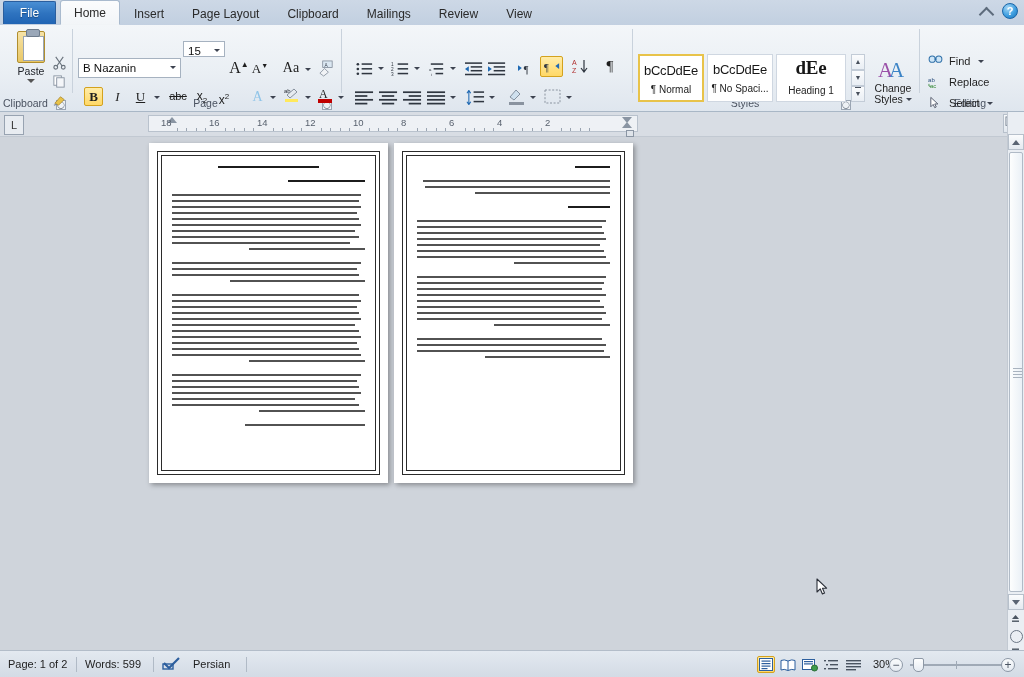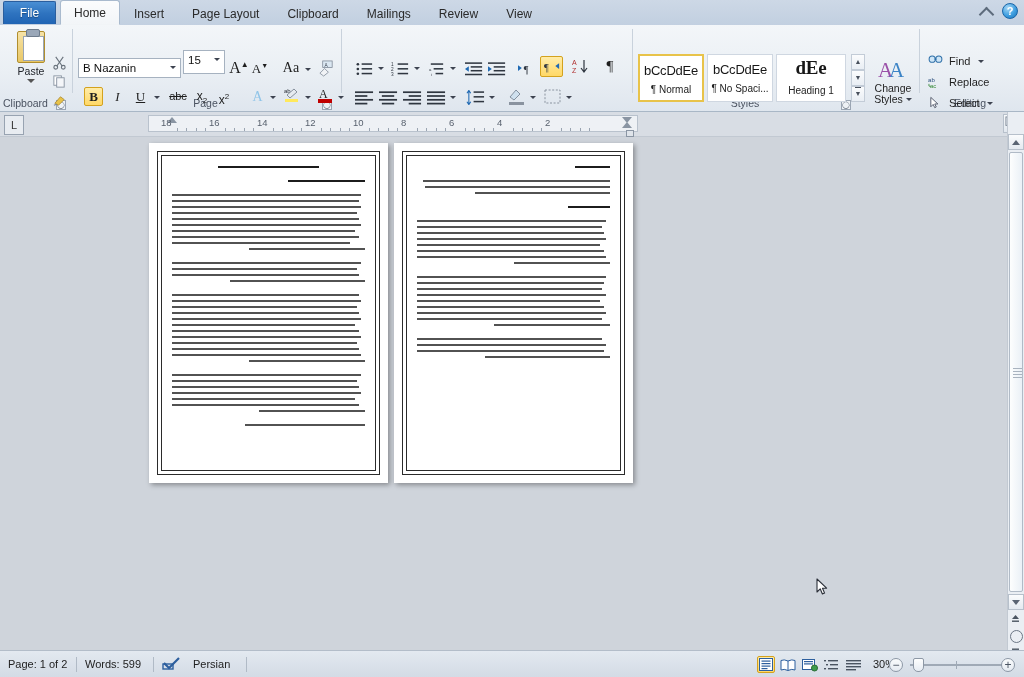--- a/index.html
+++ b/index.html
@@ -304,21 +304,21 @@
     <div class="grp-sep" style="left:72px;"></div>
 
     <div class="grp" style="left:73px;width:265px;">
       <div class="grp-label">Page</div>
       <div class="dlg" style="right:6px;">◯</div>
     </div>
     <div class="combo" style="left:78px;top:33px;width:103px;height:20px;">
       <span>B Nazanin</span>
       <span class="cb-ar ddarrow"></span>
     </div>
-    <div class="combo" style="left:183px;top:25px;width:42px;height:24px;">
+    <div class="combo" style="left:183px;top:16px;width:42px;height:16px;">
       <span>15</span>
       <span class="cb-ar ddarrow"></span>
     </div>
     <div class="g" style="left:229px;top:34px;width:20px;font-size:16px;font-family:'Liberation Serif',serif;"><span>A</span><sup style="font-size:8px">▲</sup></div>
     <div class="g" style="left:250px;top:36px;width:20px;font-size:13px;font-family:'Liberation Serif',serif;"><span>A</span><sup style="font-size:7px">▼</sup></div>
     <div class="g" style="left:279px;top:35px;width:24px;font-size:14px;font-family:'Liberation Serif',serif;"><span>Aa</span></div>
     <div class="ddarrow" style="left:305px;top:43px;"></div>
     <div class="btn" style="left:316px;top:33px;width:20px;height:19px;">
       <svg width="17" height="17" viewBox="0 0 18 18" style="margin-top:1px">
           <rect x="5" y="1" width="10" height="7" fill="#dbe7f2" stroke="#7a8593" stroke-width=".8"></rect>

